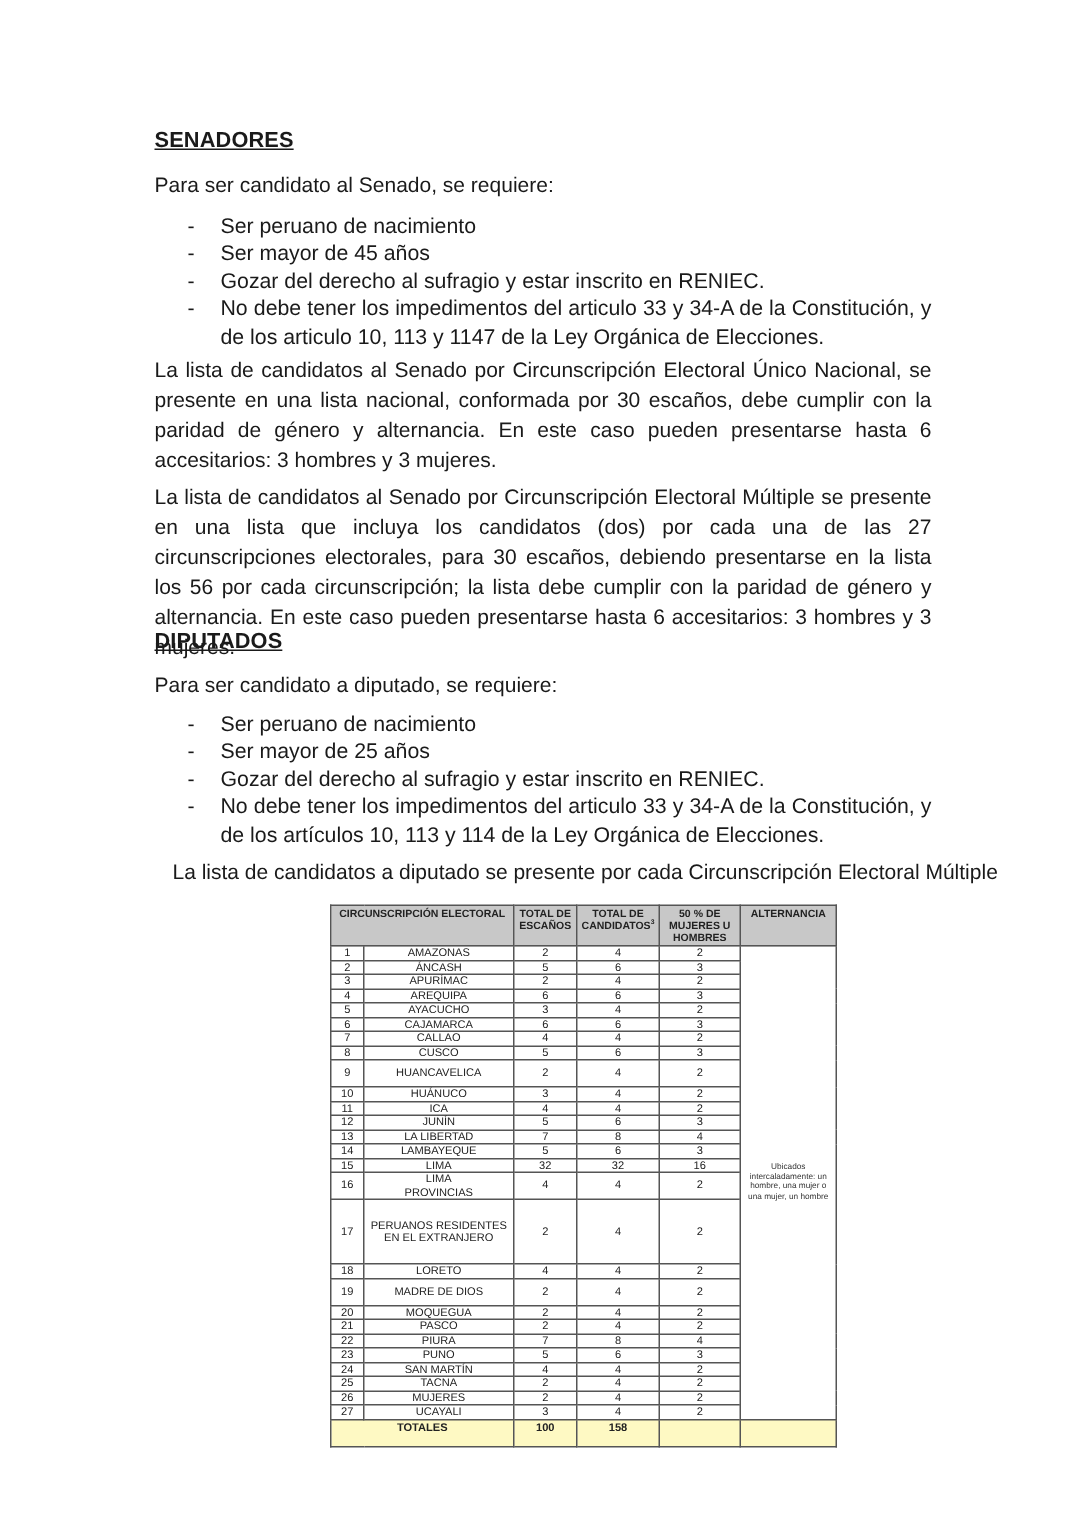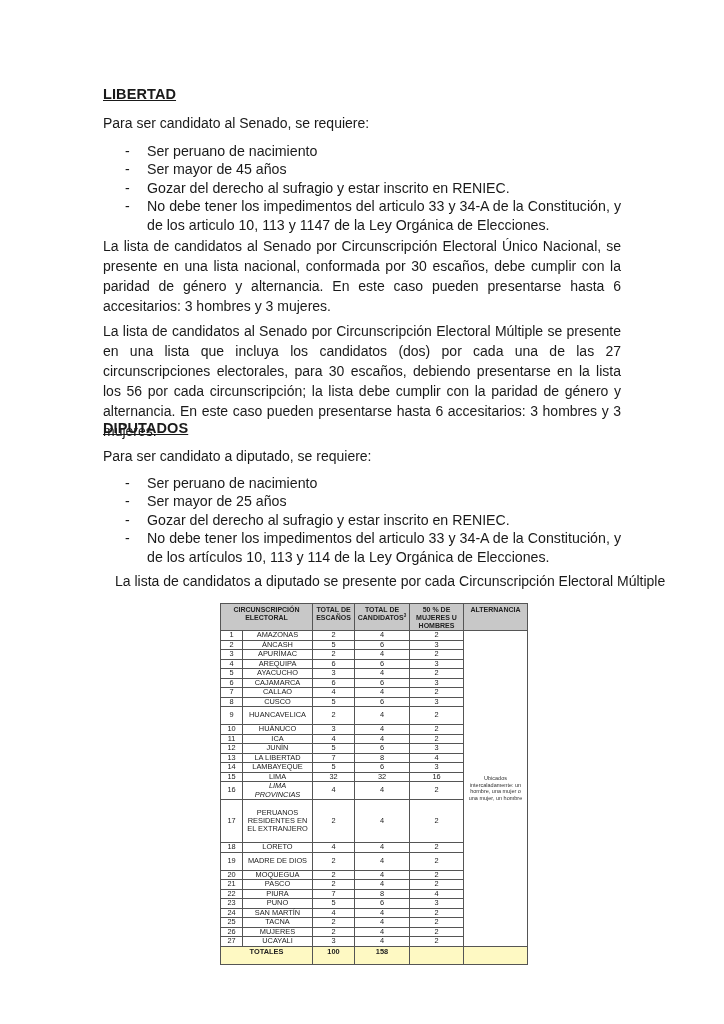--- a/index.html
+++ b/index.html
@@ -35,21 +35,21 @@
   table.circ tr.r1 td { height: 8.5px; }
   table.circ tr.r2 td { height: 17px; }
   table.circ tr.r5 td { height: 42px; }
   sup { font-size: 4.5px; vertical-align: super; line-height: 0; }
 </style>
 </head>
 <body>
 
 <div class="page">
 
-  <div class="heading" style="top:86px;">LIBERTAD</div>
+  <div class="heading" style="top:86px;">SENADORES</div>
   <div class="para nojust" style="top:113px;">Para ser candidato al Senado, se requiere:</div>
 
   <ul class="req" style="top:142px;">
     <li><span class="dash">-</span><span>Ser peruano de nacimiento</span></li>
     <li><span class="dash">-</span><span>Ser mayor de 45 años</span></li>
     <li><span class="dash">-</span><span>Gozar del derecho al sufragio y estar inscrito en RENIEC.</span></li>
     <li style="text-align:justify;"><span class="dash">-</span><span>No debe tener los impedimentos del articulo 33 y 34-A de la Constitución, y de los articulo 10, 113 y 1147 de la Ley Orgánica de Elecciones.</span></li>
   </ul>
 
   <div class="para" style="top:236px;">La lista de candidatos al Senado por Circunscripción Electoral Único Nacional, se presente en una lista nacional, conformada por 30 escaños, debe cumplir con la paridad de género y alternancia. En este caso pueden presentarse hasta 6 accesitarios: 3 hombres y 3 mujeres.</div>
@@ -181,21 +181,21 @@
         </tr>
         <tr class="r1">
           <td class="num">15</td>
           <td class="name">LIMA</td>
           <td class="esc">32</td>
           <td class="cand">32</td>
           <td class="half">16</td>
         </tr>
         <tr class="r2">
           <td class="num">16</td>
-          <td class="name" style="padding: 0px 5px; font-style: italic;">LIMA PROVINCIAS</td>
+          <td class="name" style="padding: 0px 20px;">LIMA PROVINCIAS</td>
           <td class="esc">4</td>
           <td class="cand">4</td>
           <td class="half">2</td>
         </tr>
         <tr class="r5">
           <td class="num">17</td>
           <td class="name" style="padding: 0px 4px;">PERUANOS RESIDENTES EN EL EXTRANJERO</td>
           <td class="esc">2</td>
           <td class="cand">4</td>
           <td class="half">2</td>

